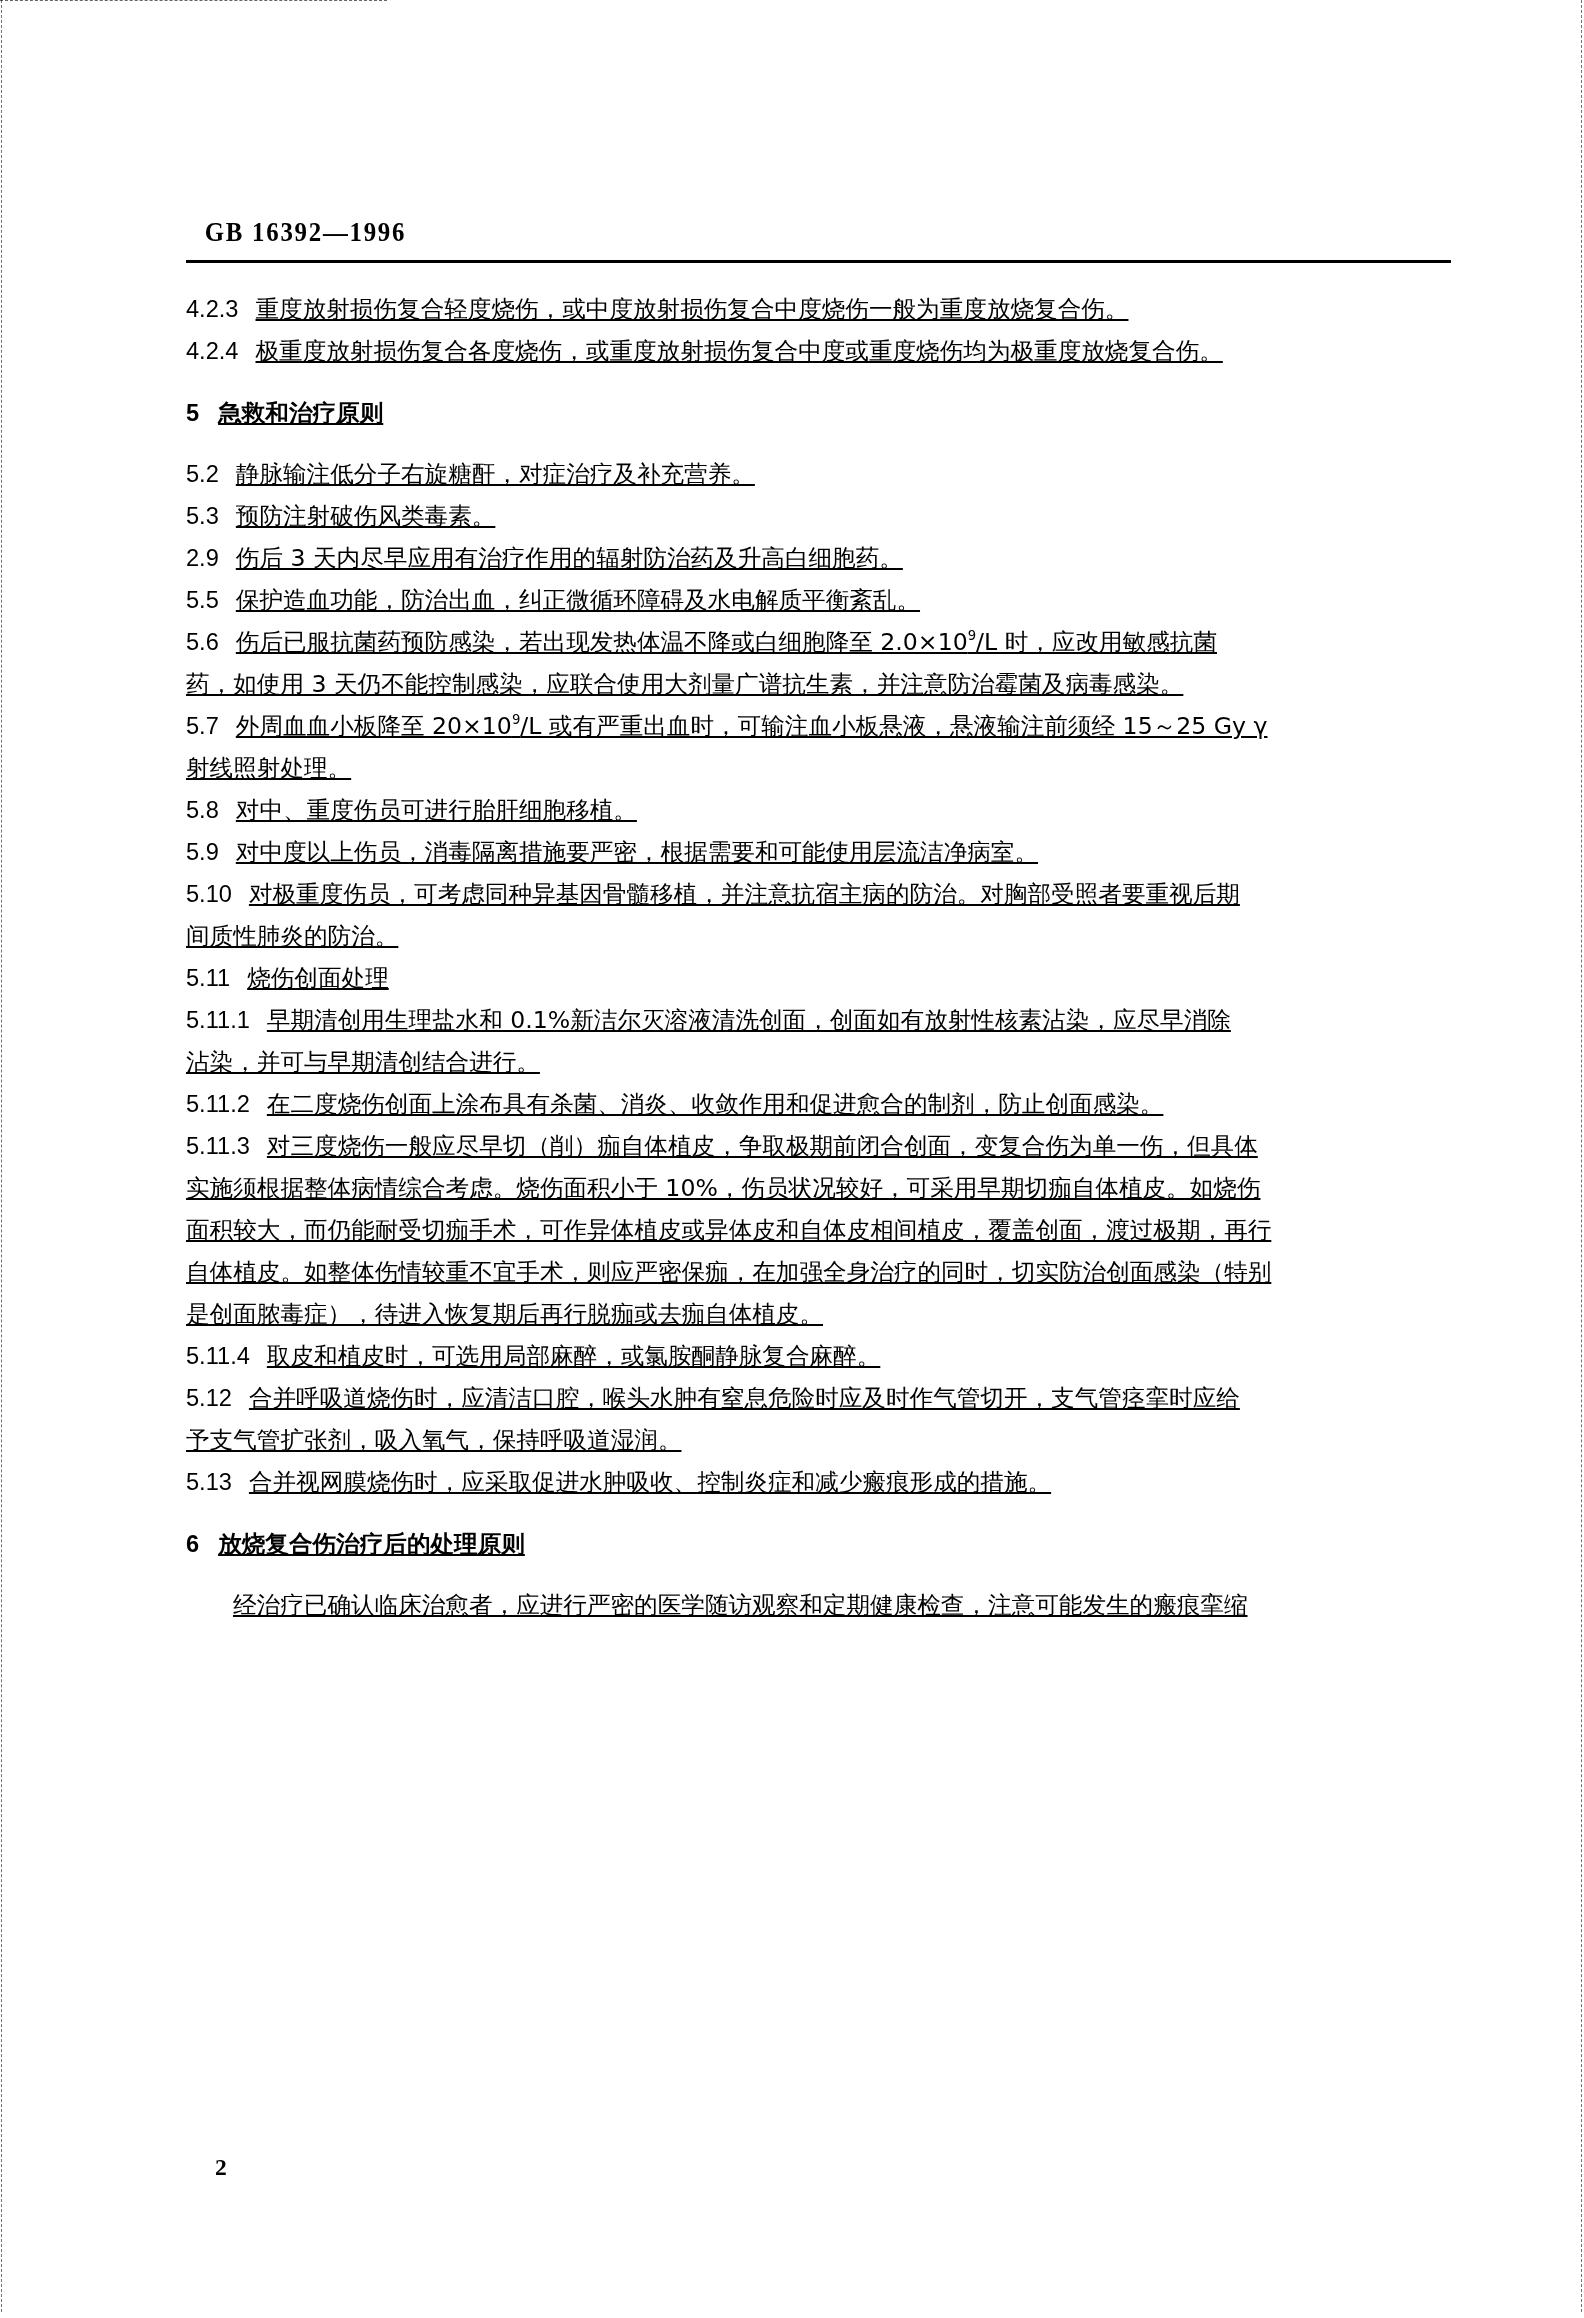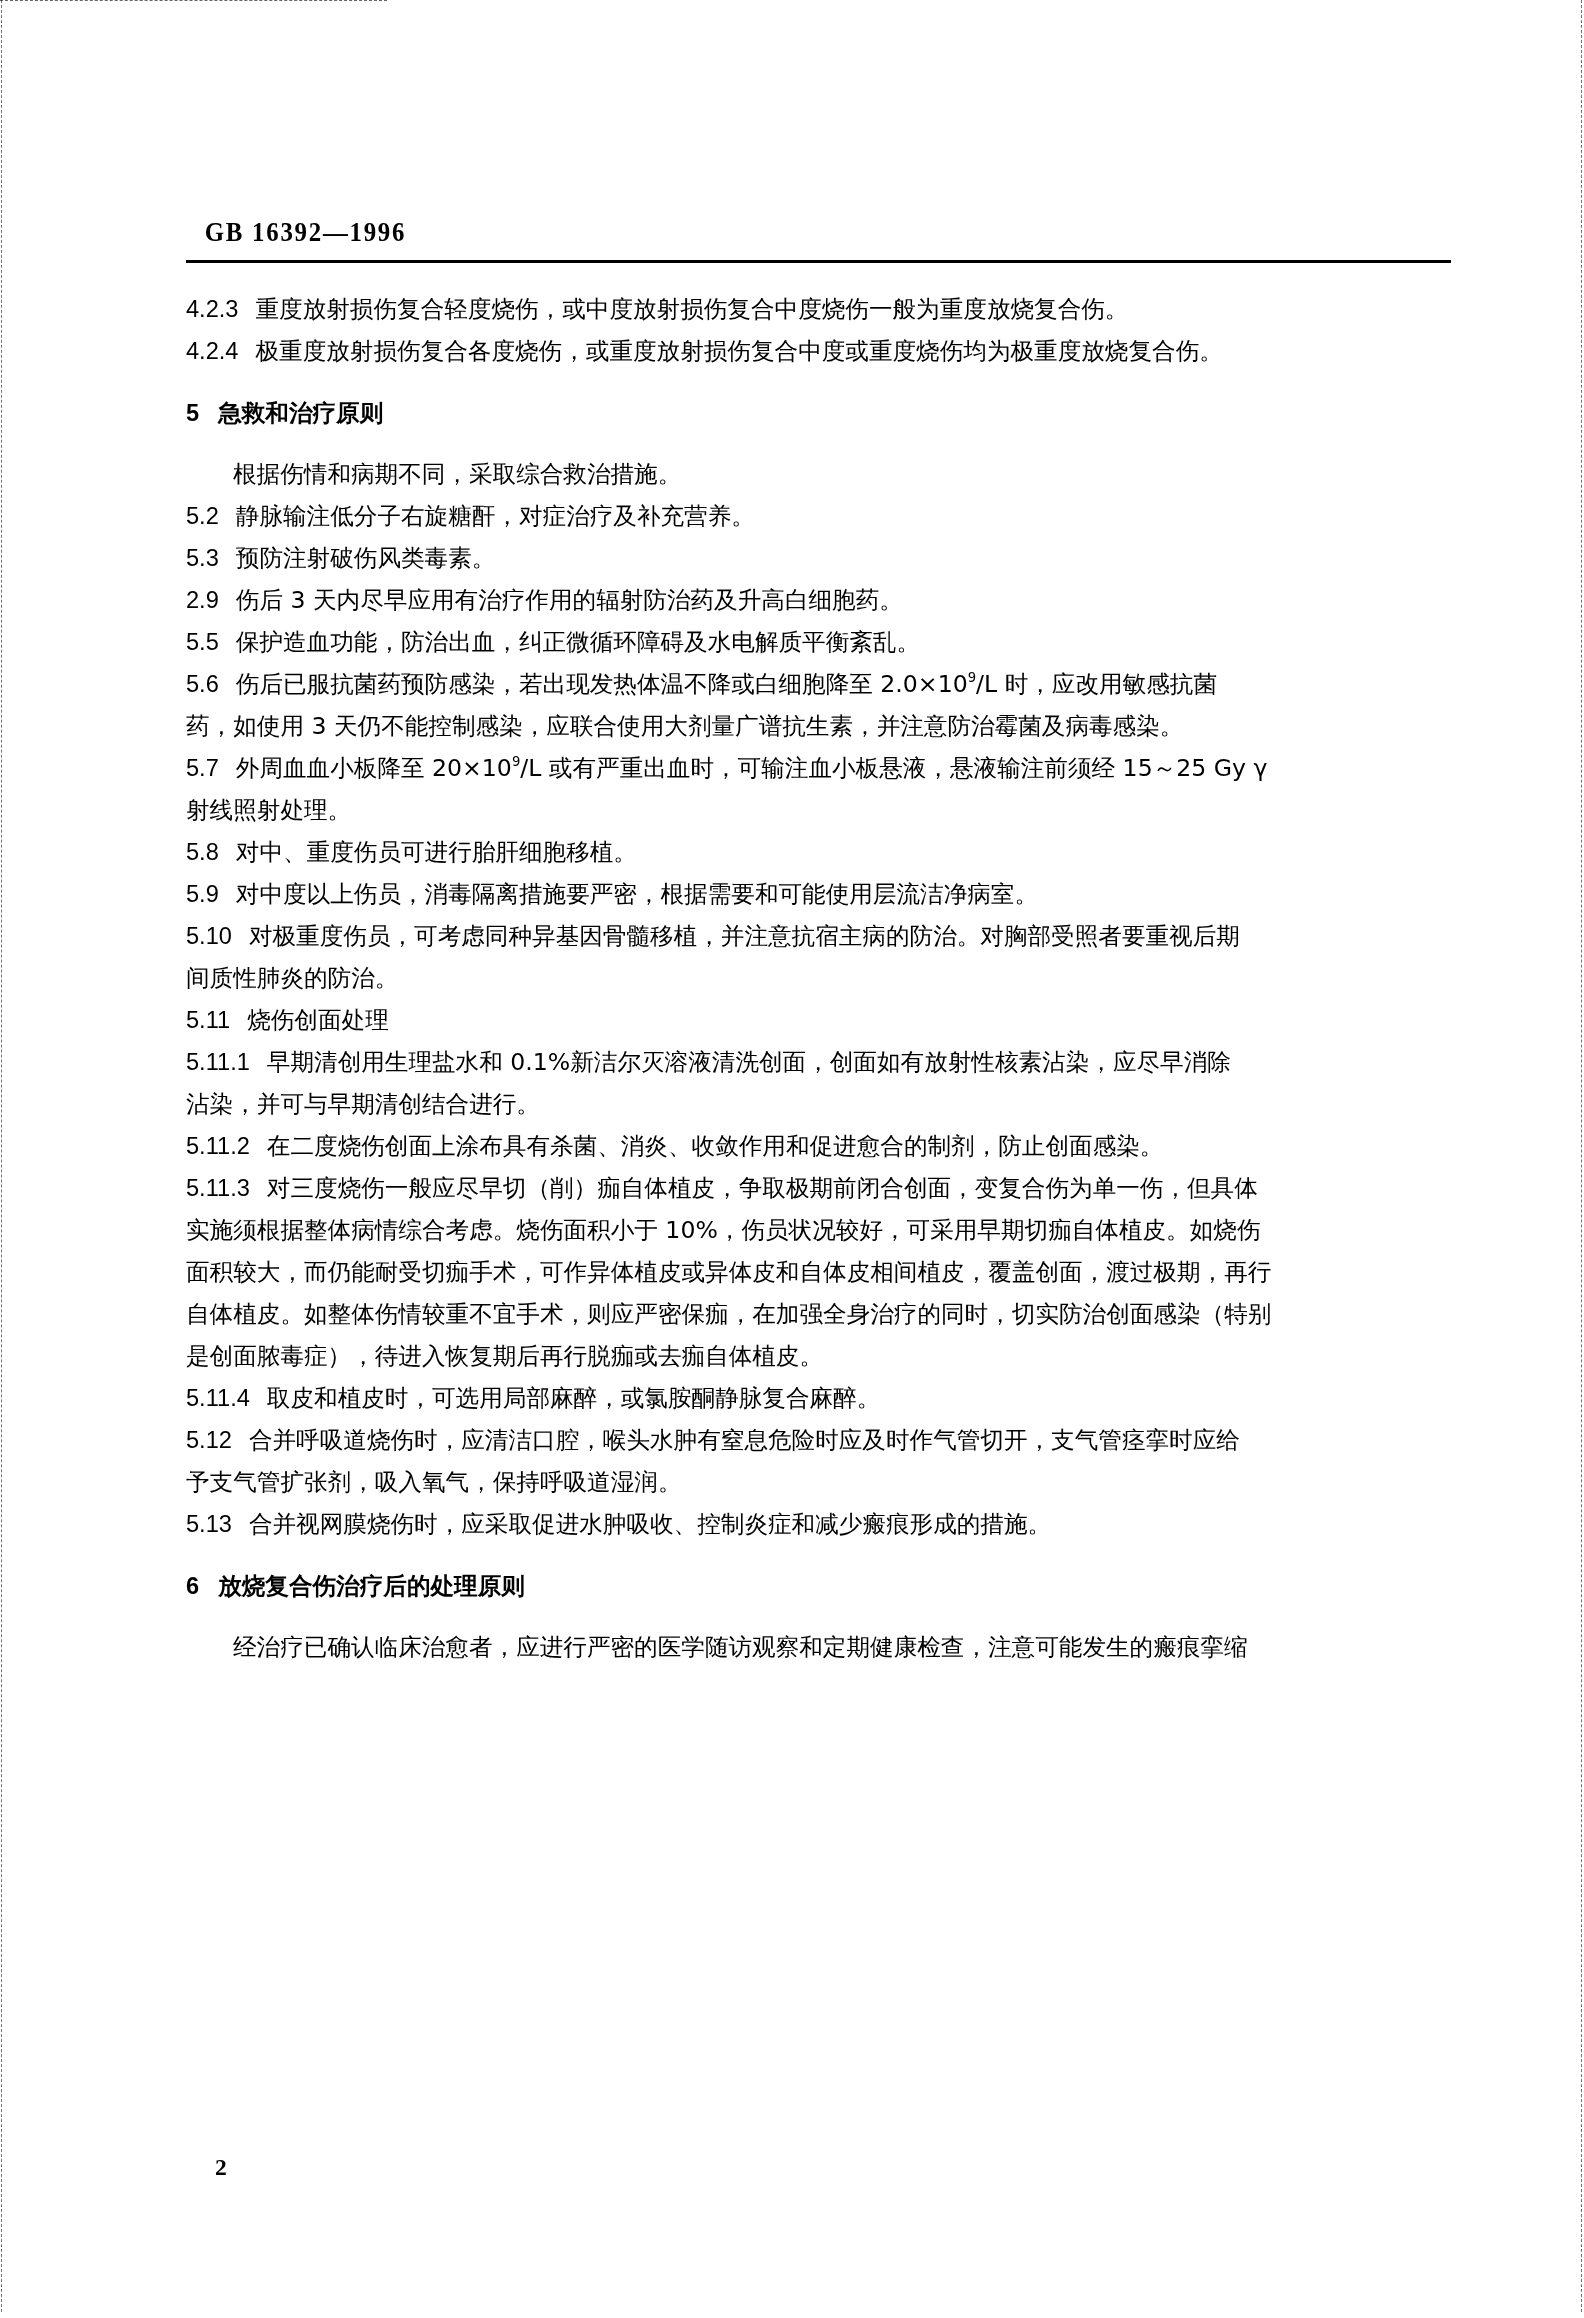--- a/index.html
+++ b/index.html
@@ -70,20 +70,21 @@
       position: absolute;
       top: 288px;
       left: 0;
       width: 1265px;
       font-size: 23.6px;
       line-height: 42px;
     }
     .line {
       white-space: nowrap;
       height: 42px;
+      text-decoration: underline;
     }
     .num {
       font-family: "Liberation Sans Narrow", "Liberation Sans", sans-serif;
       display: inline-block;
       margin-right: 17px;
     }
     .section {
       font-weight: bold;
       margin-top: 20px;
       margin-bottom: 19px;
@@ -119,21 +120,20 @@
     <div class="line">
       <span class="num">4.2.3</span><span>重度放射损伤复合轻度烧伤，或中度放射损伤复合中度烧伤一般为重度放烧复合伤。</span>
     </div>
     <div class="line">
       <span class="num">4.2.4</span><span>极重度放射损伤复合各度烧伤，或重度放射损伤复合中度或重度烧伤均为极重度放烧复合伤。</span>
     </div>
 
     <div class="line section">
       <span class="num">5</span><span>急救和治疗原则</span>
     </div>
-    <div class="line indent">根据伤情和病期不同，采取综合救治措施。</div>
 
     <div class="line">
       <span class="num">5.2</span><span>静脉输注低分子右旋糖酐，对症治疗及补充营养。</span>
     </div>
     <div class="line">
       <span class="num">5.3</span><span>预防注射破伤风类毒素。</span>
     </div>
     <div class="line">
       <span class="num">2.9</span><span>伤后 3 天内尽早应用有治疗作用的辐射防治药及升高白细胞药。</span>
     </div>

